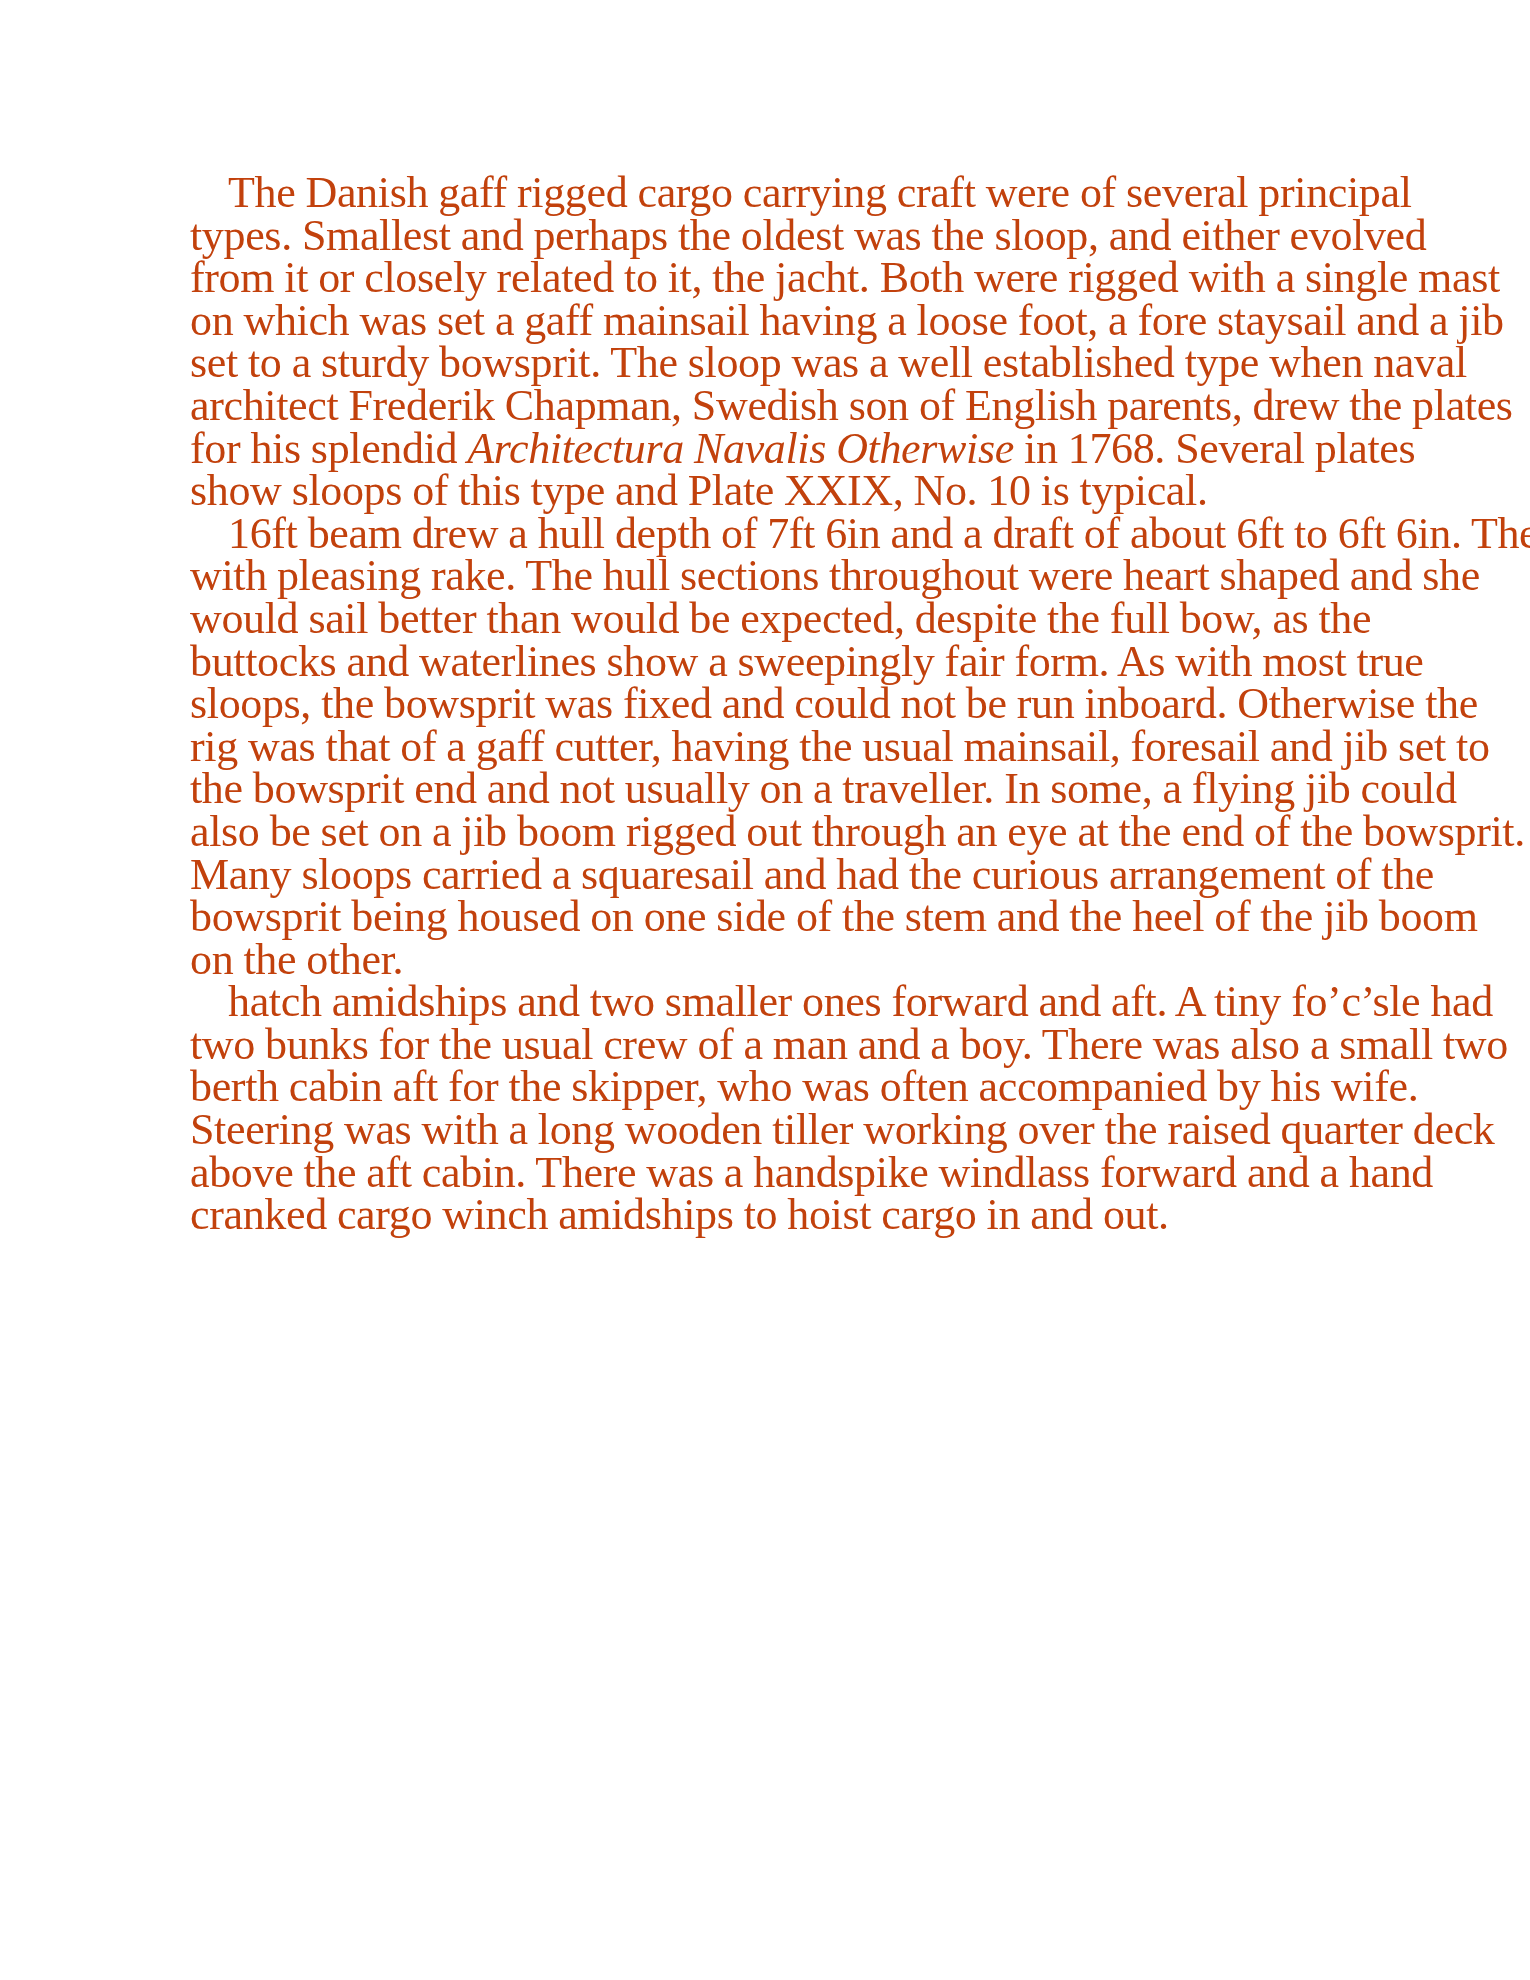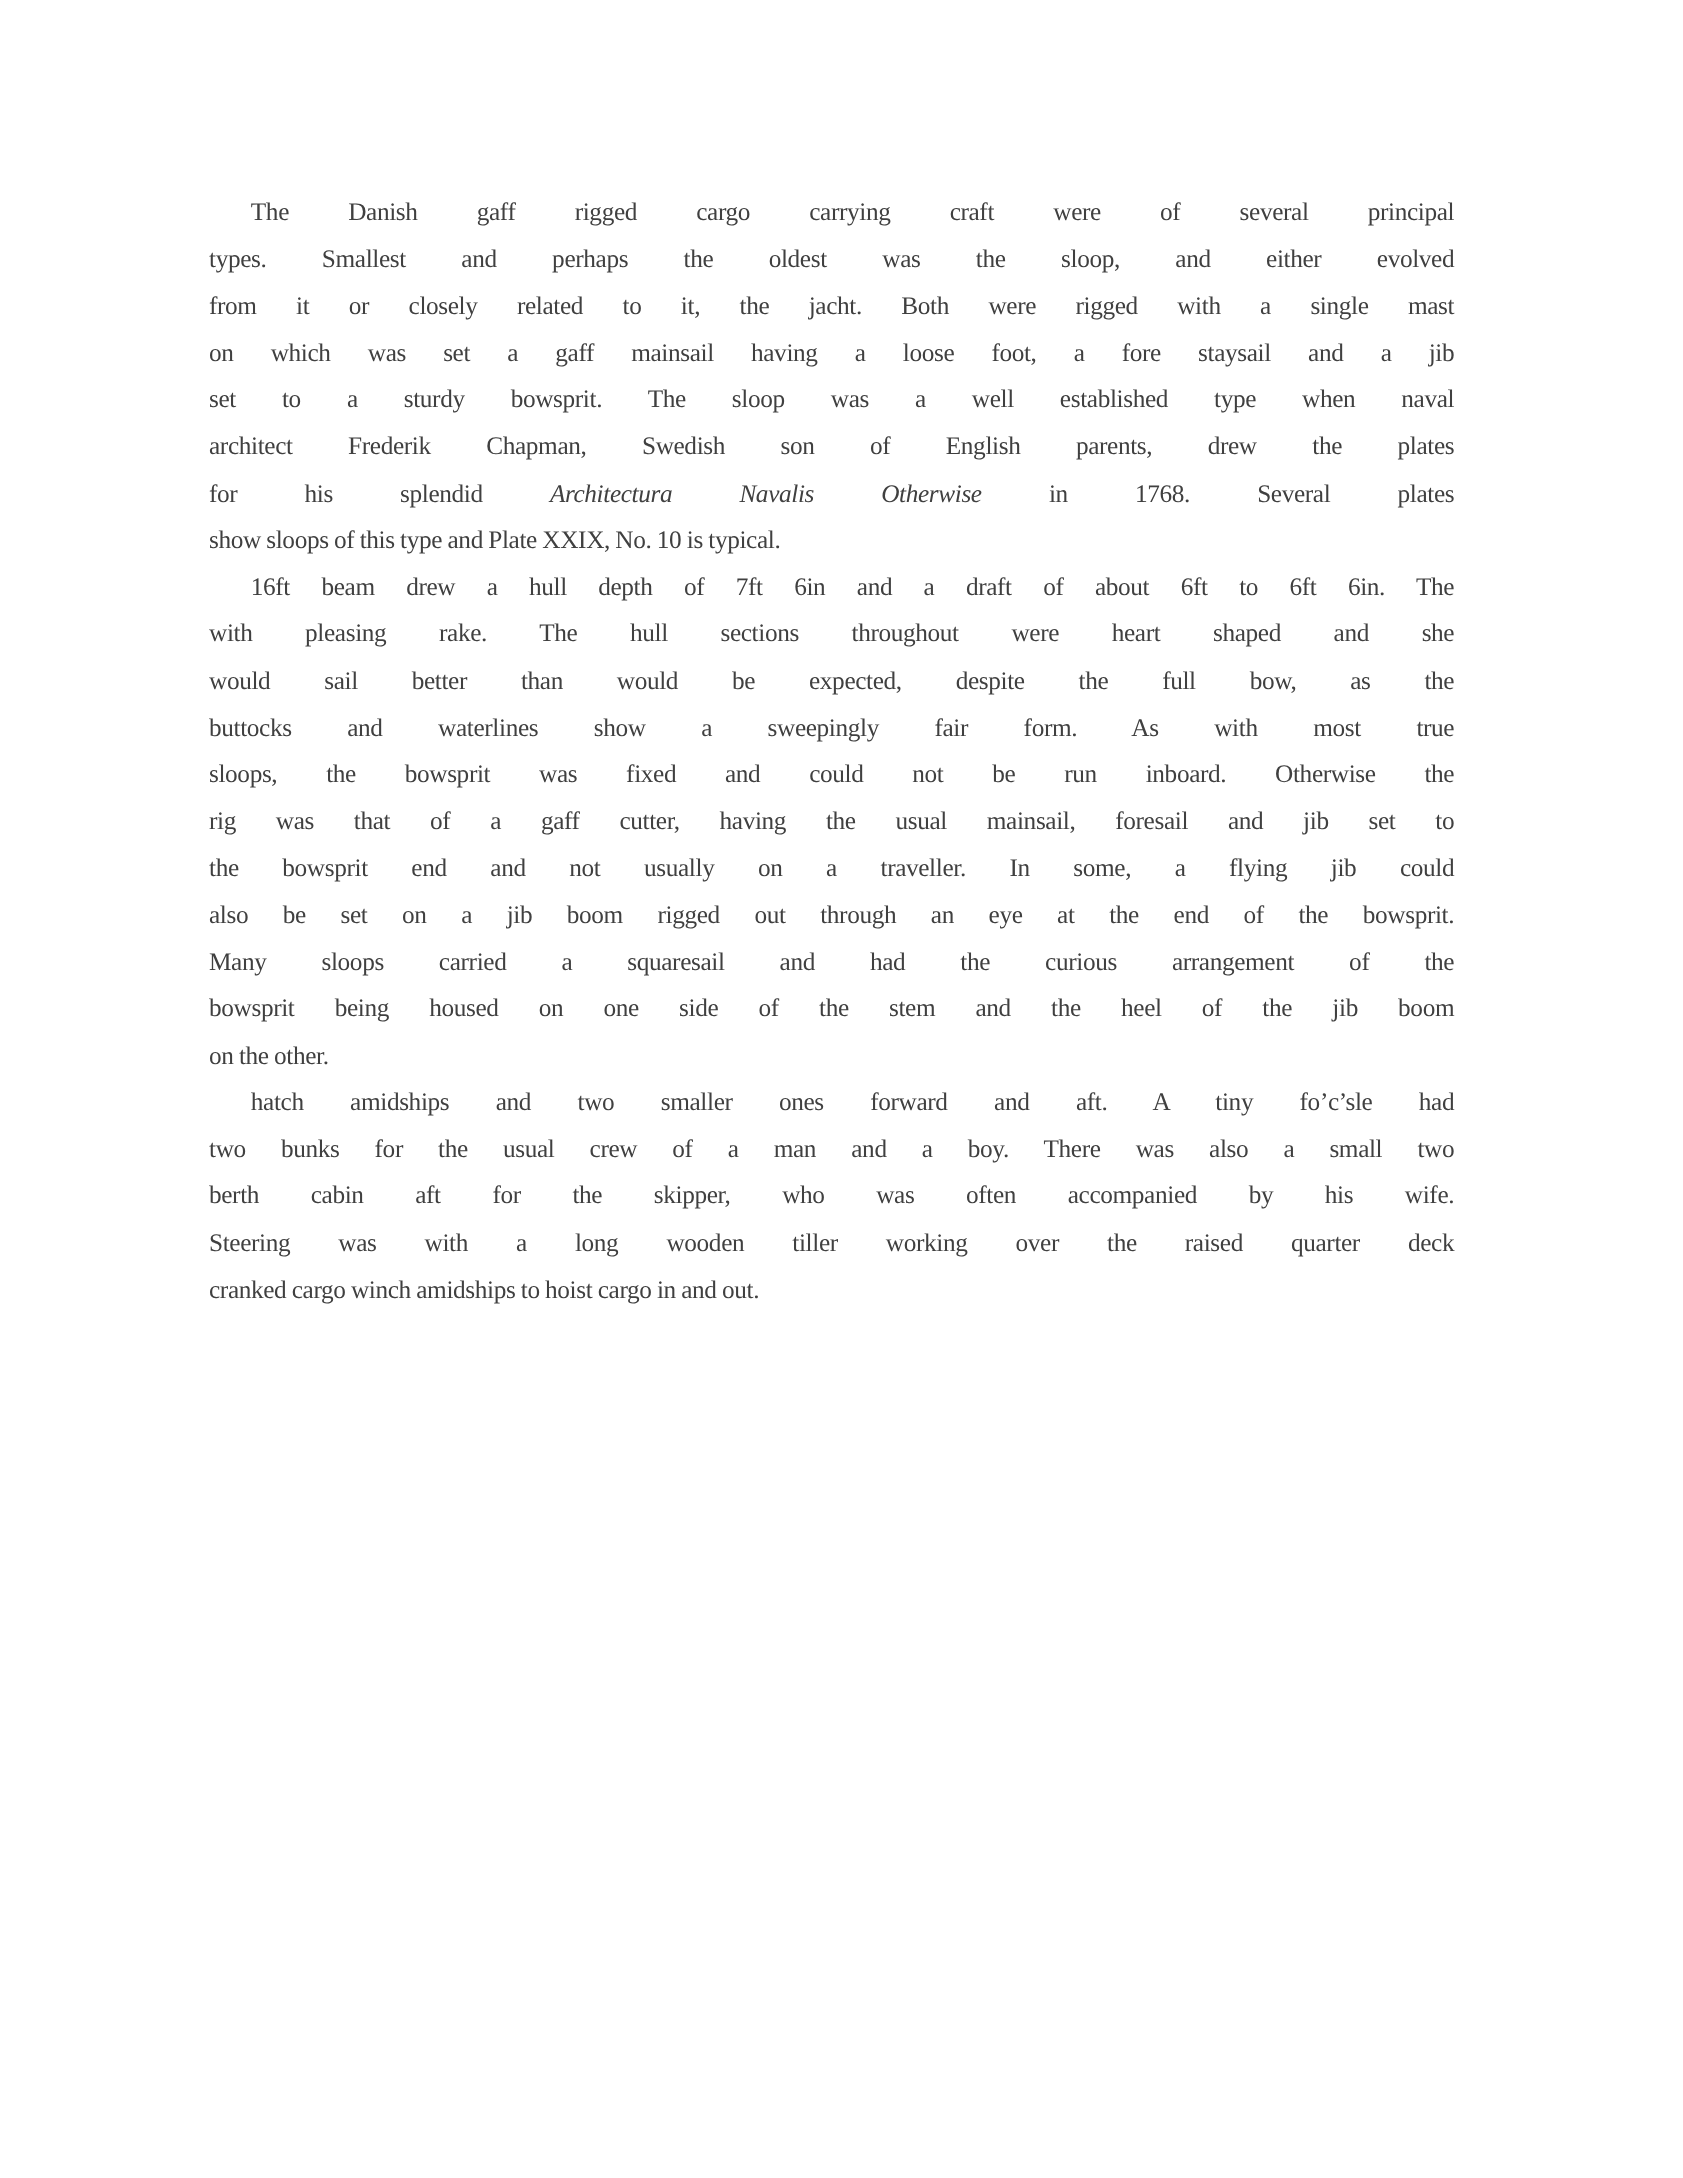--- a/index.html
+++ b/index.html
@@ -20,23 +20,23 @@
       width: 1530px;
       height: 1980px;
       background: #ffffff;
     }
     .text-block {
       position: absolute;
       left: 190px;
       top: 172px;
       width: 1132px;
       font-family: "Liberation Serif", "DejaVu Serif", serif;
-      font-size: 23px;
+      font-size: 44px;
       line-height: 42.6px;
-      color: #404040;
+      color: #c2410c;
       text-align: justify;
       text-justify: inter-word;
       hyphens: none;
       letter-spacing: -0.35px;
       word-spacing: -0.5px;
     }
     .para {
       margin: 0;
       text-indent: 38px;
     }
@@ -88,17 +88,18 @@
       <span class="line">Many sloops carried a squaresail and had the curious arrangement of the</span>
       <span class="line">bowsprit being housed on one side of the stem and the heel of the jib boom</span>
       <span class="line last">on the other.</span>
     </p>
 
     <p class="para">
       <span class="line">hatch amidships and two smaller ones forward and aft. A tiny fo’c’sle had</span>
       <span class="line">two bunks for the usual crew of a man and a boy. There was also a small two</span>
       <span class="line">berth cabin aft for the skipper, who was often accompanied by his wife.</span>
       <span class="line">Steering was with a long wooden tiller working over the raised quarter deck</span>
+      <span class="line">above the aft cabin. There was a handspike windlass forward and a hand</span>
       <span class="line last">cranked cargo winch amidships to hoist cargo in and out.</span>
     </p>
 
   </div>
 </div>
 
 </body></html>

